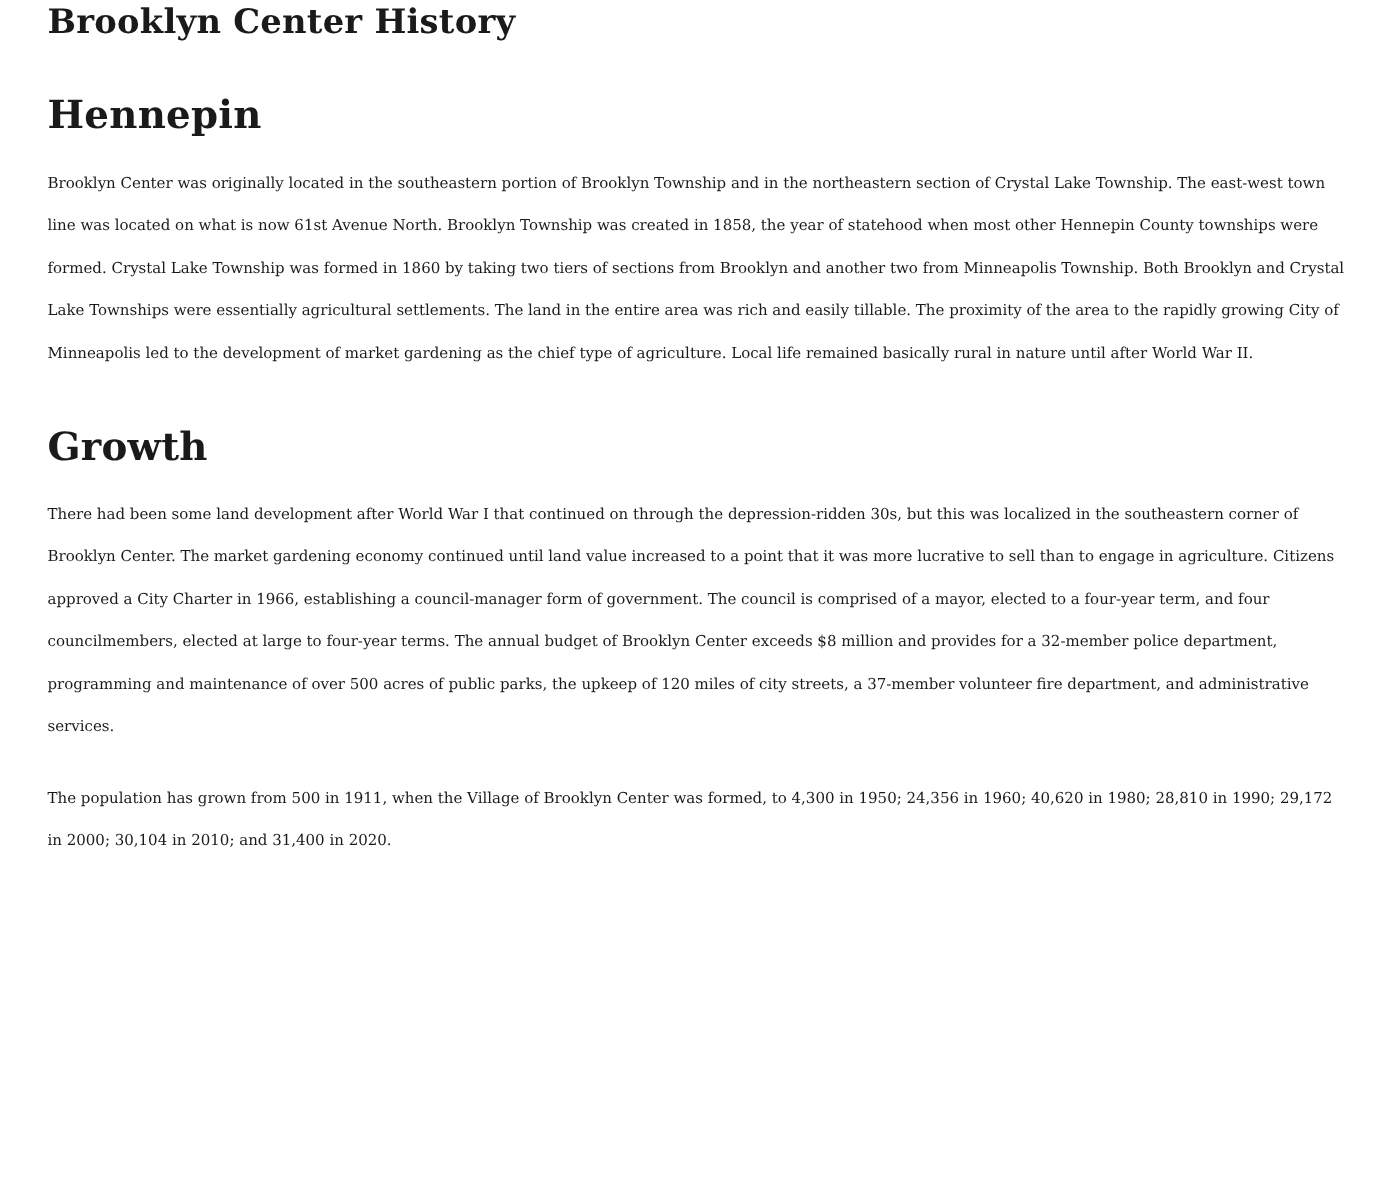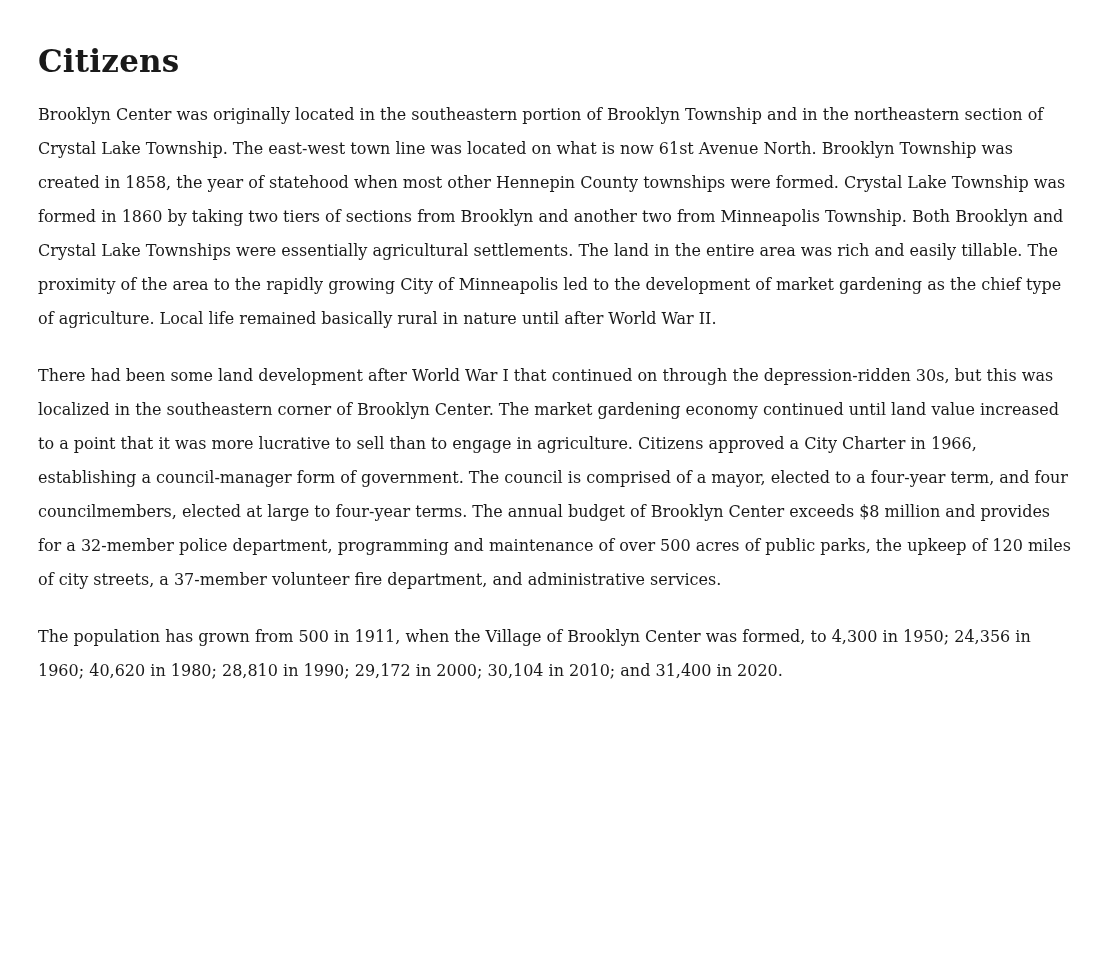--- a/index.html
+++ b/index.html
@@ -25,33 +25,35 @@
     letter-spacing: 0.2px;
   }
   .section-heading {
     font-size: 31px;
     font-weight: bold;
     line-height: 1.15;
     margin: 42px 0 18px 0;
     letter-spacing: 0.2px;
   }
   .body-paragraph {
-    font-size: 16px;
+    font-size: 12px;
     line-height: 34px;
     margin: 0 0 23px 0;
     text-align: left;
   }
 </style>
 </head>
 <body style="color: rgb(26, 26, 26); background: rgb(255, 255, 255);">
 
 <main class="page">
+  <h1 class="doc-title">Brooklyn Center History</h1>
 
-  <h2 class="section-heading">Citizens</h2>
+  <h2 class="section-heading">Hennepin</h2>
 
   <p class="body-paragraph">Brooklyn Center was originally located in the southeastern portion of Brooklyn Township and in the northeastern section of Crystal Lake Township. The east-west town line was located on what is now 61st Avenue North. Brooklyn Township was created in 1858, the year of statehood when most other Hennepin County townships were formed. Crystal Lake Township was formed in 1860 by taking two tiers of sections from Brooklyn and another two from Minneapolis Township. Both Brooklyn and Crystal Lake Townships were essentially agricultural settlements. The land in the entire area was rich and easily tillable. The proximity of the area to the rapidly growing City of Minneapolis led to the development of market gardening as the chief type of agriculture. Local life remained basically rural in nature until after World War II.</p>
 
+  <h2 class="section-heading">Growth</h2>
 
   <p class="body-paragraph">There had been some land development after World War I that continued on through the depression-ridden 30s, but this was localized in the southeastern corner of Brooklyn Center. The market gardening economy continued until land value increased to a point that it was more lucrative to sell than to engage in agriculture. Citizens approved a City Charter in 1966, establishing a council-manager form of government. The council is comprised of a mayor, elected to a four-year term, and four councilmembers, elected at large to four-year terms. The annual budget of Brooklyn Center exceeds $8 million and provides for a 32-member police department, programming and maintenance of over 500 acres of public parks, the upkeep of 120 miles of city streets, a 37-member volunteer fire department, and administrative services.</p>
 
   <p class="body-paragraph">The population has grown from 500 in 1911, when the Village of Brooklyn Center was formed, to 4,300 in 1950; 24,356 in 1960; 40,620 in 1980; 28,810 in 1990; 29,172 in 2000; 30,104 in 2010; and 31,400 in 2020.</p>
 
 </main>
 
 </body></html>

